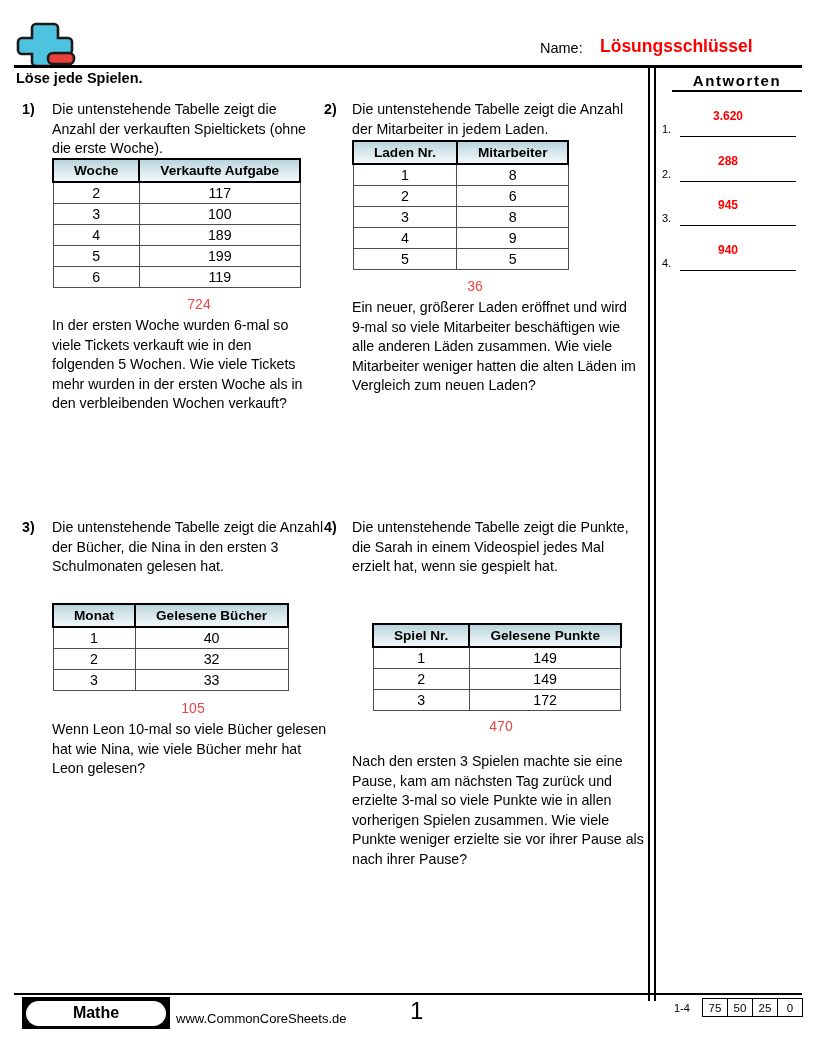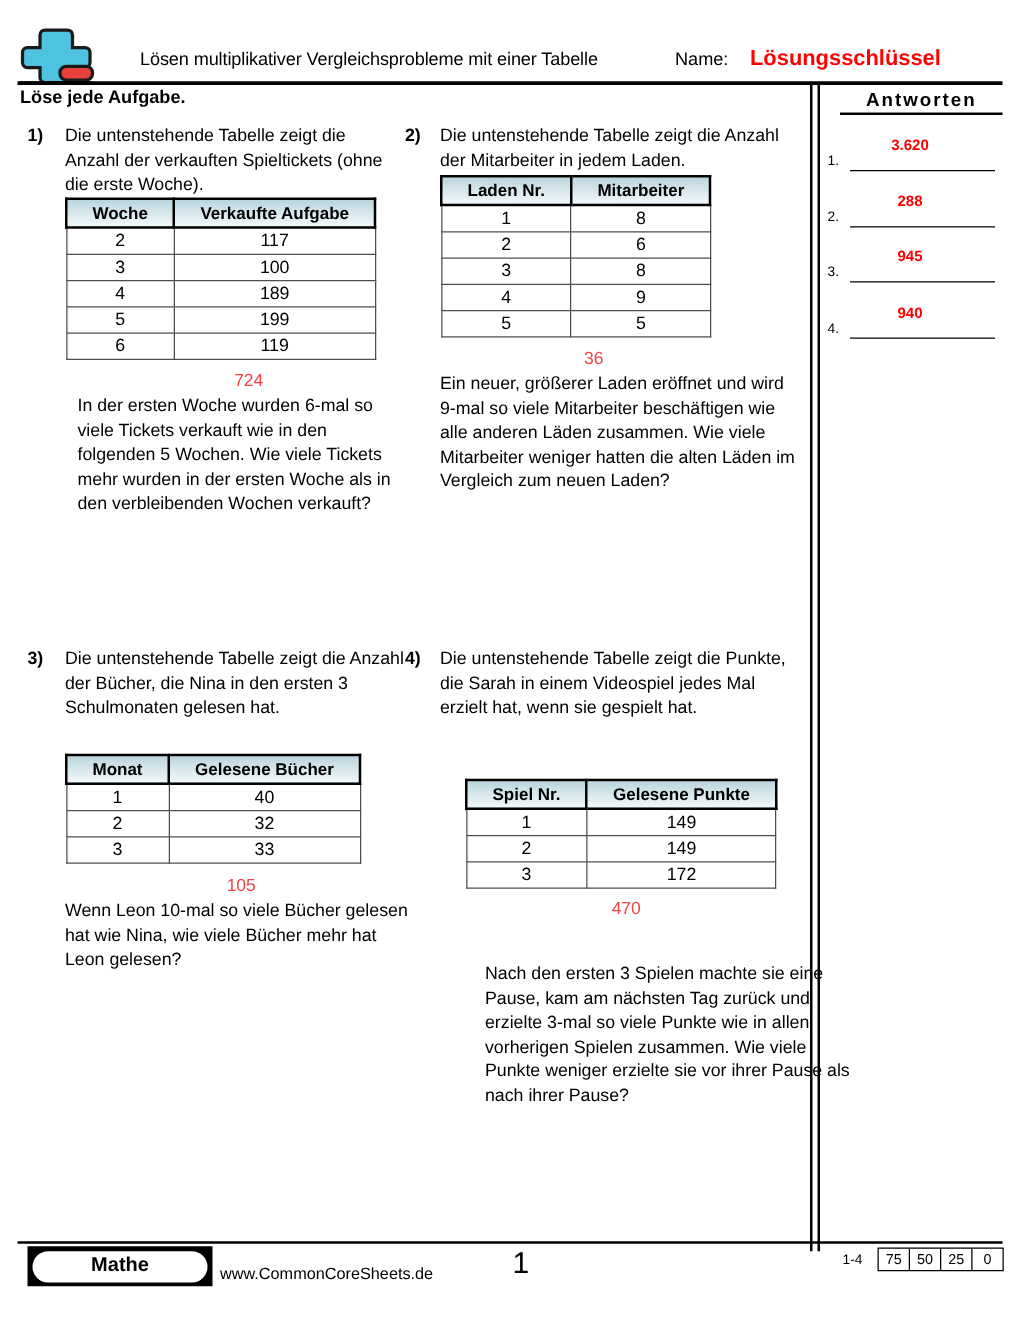--- a/index.html
+++ b/index.html
@@ -227,27 +227,26 @@
 </style>
 </head>
 <body>
 
 <div id="header">
   <svg id="logo" viewBox="0 0 62 48">
     <path d="M22 4 H40 A4 4 0 0 1 44 8 V18 H54 A4 4 0 0 1 58 22 V30 A4 4 0 0 1 54 34 H44 V42 A4 4 0 0 1 40 46 H22 A4 4 0 0 1 18 42 V34 H8 A4 4 0 0 1 4 30 V22 A4 4 0 0 1 8 18 H18 V8 A4 4 0 0 1 22 4 Z" fill="#4ec3e0" stroke="#1a1a1a" stroke-width="2.6"></path>
     <rect x="34" y="33" width="26" height="11" rx="5" fill="#e8413c" stroke="#1a1a1a" stroke-width="2.6"></rect>
     <rect x="2" y="45" width="58" height="2.2" fill="#1a1a1a"></rect>
   </svg>
-  <div id="header-title">Lösen multiplikativer Vergleichsprobleme mit einer Tabelle</div>
   <div id="name-label">Name:</div>
   <div id="answer-key">Lösungsschlüssel</div>
   <div id="header-rule"></div>
 </div>
 
-<div id="instruction">Löse jede Aufgabe.</div>
+<div id="instruction">Löse jede Spielen.</div>
 
 <div id="divider-a"></div>
 <div id="divider-b"></div>
 
 <div id="answers-heading">Antworten</div>
 
 <div class="answer-row" style="top:108px">
   <span class="answer-num">1.</span>
   <span class="answer-val">3.620</span>
   <span class="answer-line"></span>
@@ -297,21 +296,21 @@
       <td>199</td>
     </tr>
     <tr>
       <td>6</td>
       <td>119</td>
     </tr>
   </tbody>
 </table>
 <div class="sum" style="left:124px; top:296px; width:150px;">724</div>
 <div class="problem">
-  <div class="ptext2" style="left:62px; top:316px; width:265px;">In der ersten Woche wurden 6-mal so viele Tickets verkauft wie in den folgenden 5 Wochen. Wie viele Tickets mehr wurden in der ersten Woche als in den verbleibenden Wochen verkauft?</div>
+  <div class="ptext2" style="left:52px; top:316px; width:265px;">In der ersten Woche wurden 6-mal so viele Tickets verkauft wie in den folgenden 5 Wochen. Wie viele Tickets mehr wurden in der ersten Woche als in den verbleibenden Wochen verkauft?</div>
 </div>
 
 <div class="problem" style="left:324px; top:100px; width:320px;">
   <span class="pnum">2)</span>
   <div class="ptext" style="left:28px; width:290px;">Die untenstehende Tabelle zeigt die Anzahl der Mitarbeiter in jedem Laden.</div>
 </div>
 <table class="dt" style="left:352px; top:140px; width:196px;">
   <thead>
     <tr>
       <th style="width:96px">Laden Nr.</th>
@@ -398,21 +397,21 @@
       <td>149</td>
     </tr>
     <tr>
       <td>3</td>
       <td>172</td>
     </tr>
   </tbody>
 </table>
 <div class="sum" style="left:434px; top:718px; width:134px;">470</div>
 <div class="problem">
-  <div class="ptext2" style="left:352px; top:770px; width:292px;margin-left:36px;">Nach den ersten 3 Spielen machte sie eine Pause, kam am nächsten Tag zurück und erzielte 3-mal so viele Punkte wie in allen vorherigen Spielen zusammen. Wie viele Punkte weniger erzielte sie vor ihrer Pause als nach ihrer Pause?</div>
+  <div class="ptext2" style="left:352px; top:752px; width:292px;">Nach den ersten 3 Spielen machte sie eine Pause, kam am nächsten Tag zurück und erzielte 3-mal so viele Punkte wie in allen vorherigen Spielen zusammen. Wie viele Punkte weniger erzielte sie vor ihrer Pause als nach ihrer Pause?</div>
 </div>
 
 <div id="footer-rule"></div>
 <div id="mathe-badge">
   <div id="mathe-pill">Mathe</div>
 </div>
 <div id="site-url">www.CommonCoreSheets.de</div>
 <div id="page-number">1</div>
 <div id="score-range">1-4</div>
 <div id="score-boxes">

